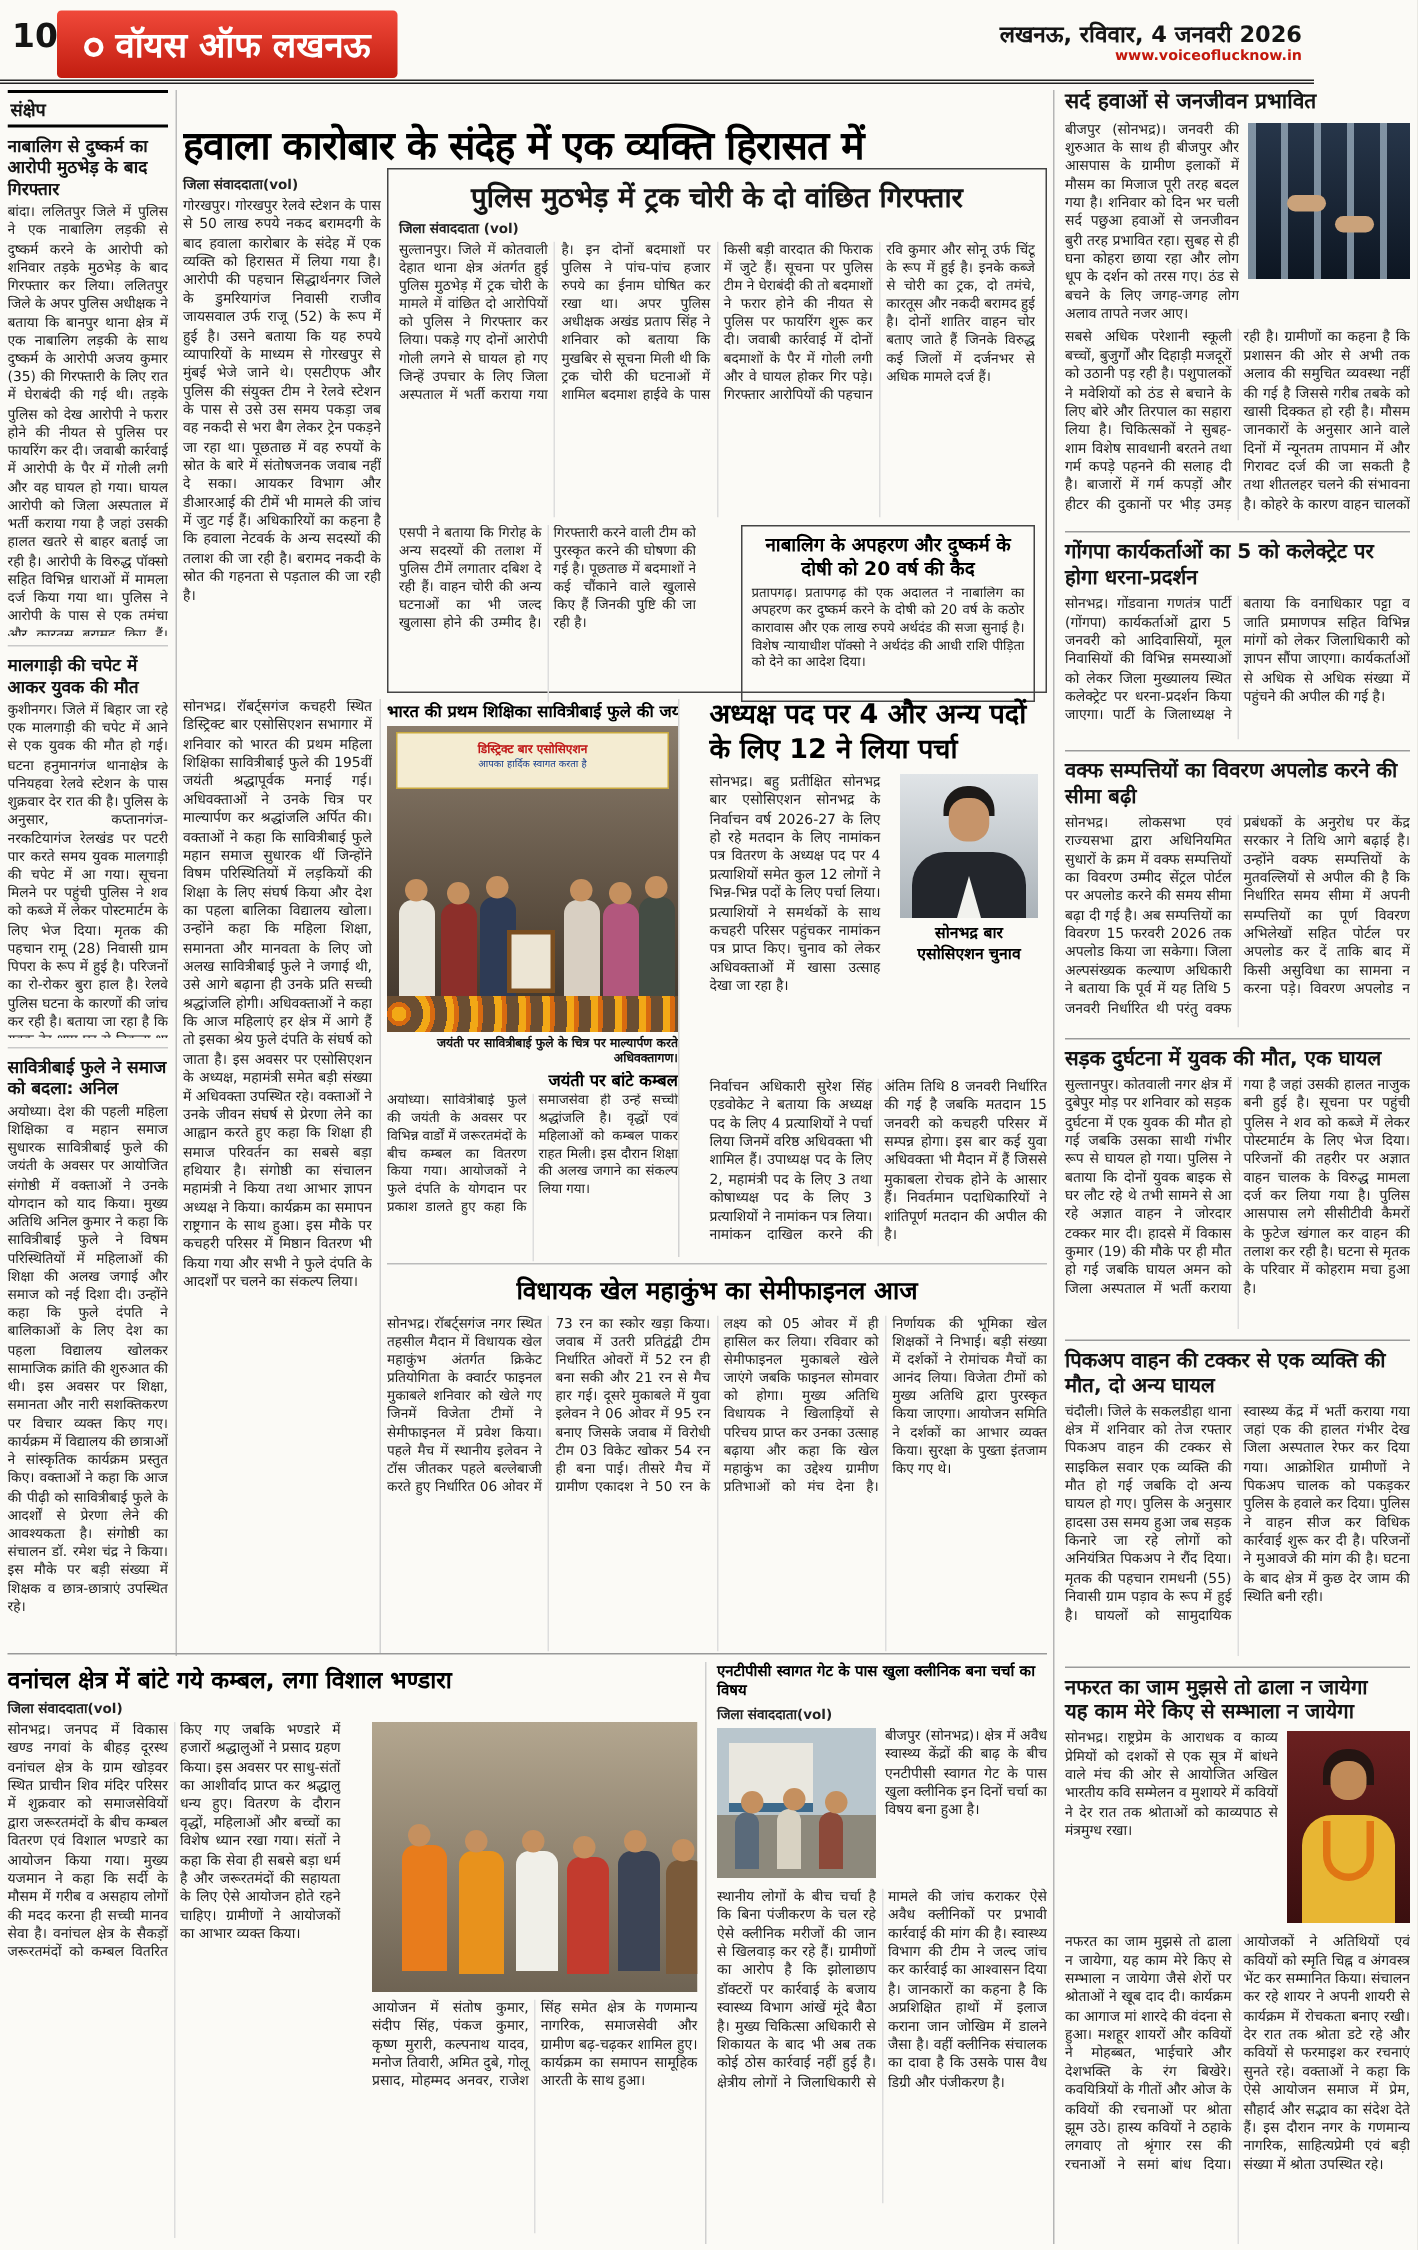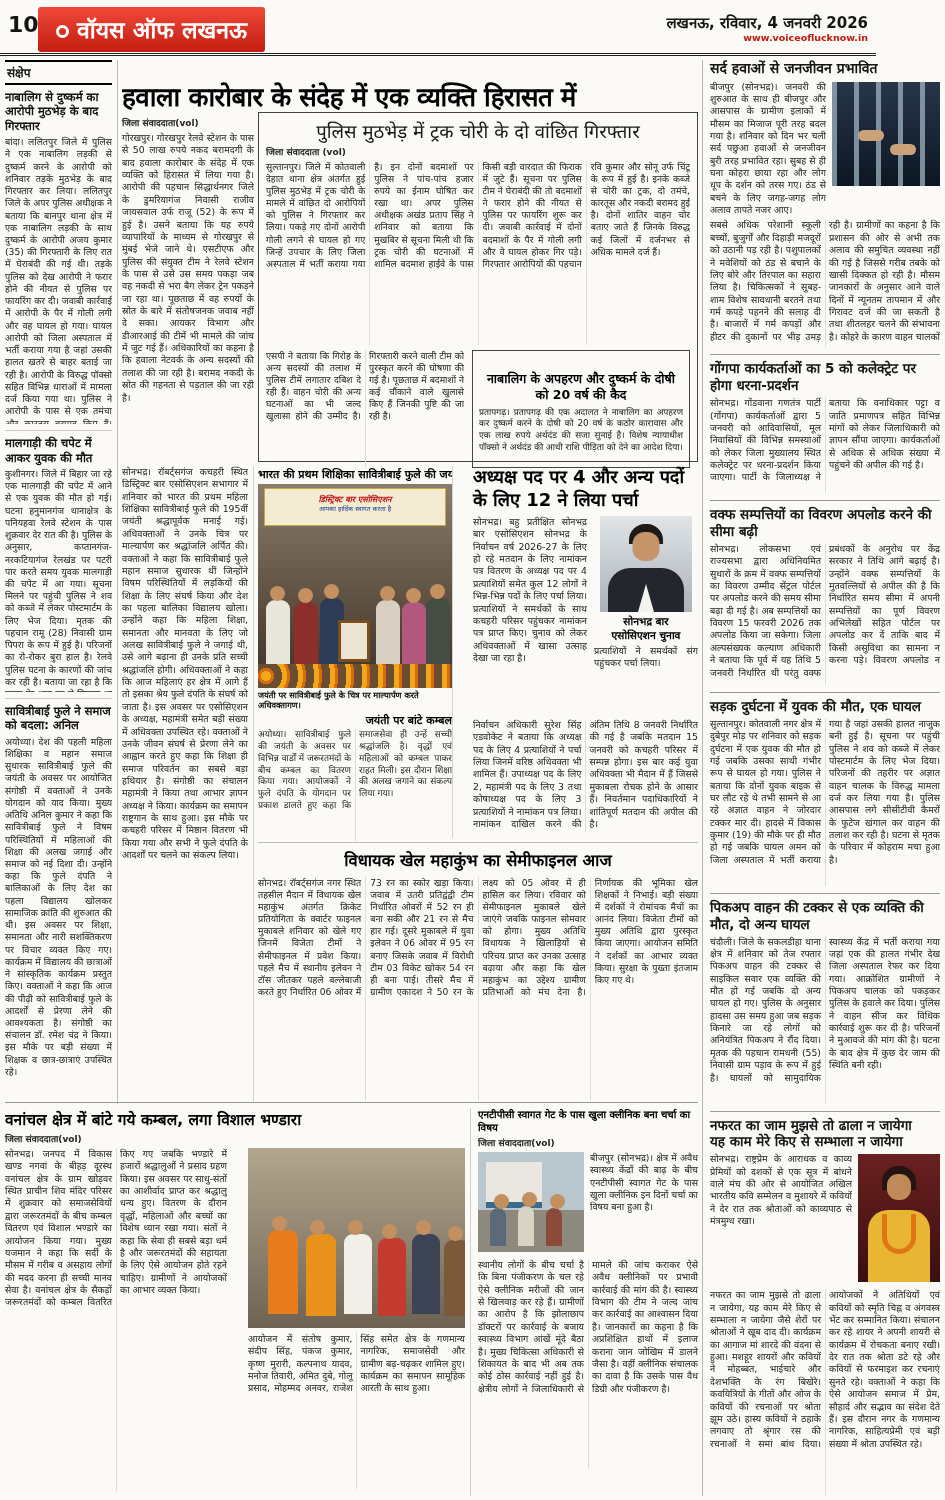--- a/index.html
+++ b/index.html
@@ -25,47 +25,47 @@
   
   #leftcol { left:5px; top:60px; width:113px; height:1044px; border-right:1px solid #bdbdbd; padding-right:5px; overflow:hidden; }
   .brieflabel { border-top:2px solid #000; border-bottom:2px solid #000; font-size:12px; font-weight:bold; padding:2px 2px; margin-bottom:4px; }
   .briefhead { font-size:11.5px; line-height:1.25; font-weight:bold; margin:5px 0 3px; }
   
   .photo { position:relative; overflow:hidden; background:#999; }
   .person { position:absolute; width:24px; height:66px; border-radius:9px 9px 0 0; }
   .person::before { content:""; position:absolute; top:-14px; left:4px; width:15px; height:15px; border-radius:50%; background:#c5905f; }
   .ph-savitri { background:linear-gradient(180deg,#8a7c6b,#544739 70%,#3c332b); }
   .ph-savitri .banner { position:absolute; top:4px; left:6px; right:6px; height:38px; background:#f4ecd2; border:1px solid #c9a93e; text-align:center; padding-top:4px; }
-  .ph-savitri .b1 { color:#c01818; font-weight:bold; font-size:8px;font-style:italic; }
+  .ph-savitri .b1 { color:#c01818; font-weight:bold; font-size:8px; }
   .ph-savitri .b2 { color:#1a3e8c; font-size:6.5px; }
   .ph-savitri .flowers { position:absolute; left:0; right:0; bottom:0; height:24px;
       background:repeating-radial-gradient(circle at 8px 12px,#f2a816 0 5px,#d86a10 5px 8px,transparent 8px 16px),#6b4e32; }
   .ph-savitri .frame { position:absolute; width:32px; height:42px; background:#ece5d4; border:3px solid #7a4e20; left:80px; bottom:26px; }
   .ph-jail { background:linear-gradient(180deg,#27364a,#0d1622); }
   .ph-jail .bars { position:absolute; inset:0; background:repeating-linear-gradient(90deg,#9fb2c2 0 5px,transparent 5px 22px); opacity:.75; }
   .ph-jail .hand { position:absolute; width:26px; height:11px; background:#caa27a; border-radius:6px; }
   .ph-man { background:linear-gradient(180deg,#e0e4e7,#aab2b8); }
   .ph-man .hair { position:absolute; top:8px; left:50%; transform:translateX(-50%); width:34px; height:20px; border-radius:16px 16px 0 0; background:#1d1a18; }
   .ph-man .face { position:absolute; top:16px; left:50%; transform:translateX(-50%); width:27px; height:29px; border-radius:12px; background:#c6946a; }
   .ph-man .coat { position:absolute; bottom:0; left:50%; transform:translateX(-50%); width:76px; height:44px; border-radius:22px 22px 0 0; background:#23262c; }
   .ph-man .shirt { position:absolute; bottom:0; left:50%; transform:translateX(-50%); width:16px; height:28px; background:#f2f2ee; clip-path:polygon(50% 0,100% 100%,0 100%); }
   .ph-kambal { background:linear-gradient(180deg,#b3a globe,#b3a68f 0%,#6e6353 80%); background:linear-gradient(180deg,#b3a68f,#6e6353); }
   .ph-clinic { background:linear-gradient(180deg,#b9c6cd 58%,#8d897c 58%); }
   .ph-clinic .bld { position:absolute; top:10px; left:8px; width:56px; height:46px; background:#e9e7df; border-bottom:6px solid #3d6a8c; }
   .ph-woman { background:linear-gradient(180deg,#6a2020,#3a0f0f); }
   .ph-woman .hair { position:absolute; top:12px; left:50%; transform:translateX(-50%); width:34px; height:24px; border-radius:16px 16px 0 0; background:#241512; }
   .ph-woman .face { position:absolute; top:20px; left:50%; transform:translateX(-50%); width:24px; height:26px; border-radius:11px; background:#c08a58; }
   .ph-woman .body { position:absolute; bottom:0; left:50%; transform:translateX(-50%); width:62px; height:72px; border-radius:20px 20px 0 0; background:#e8b633; }
   .ph-woman .mala { position:absolute; bottom:28px; left:50%; transform:translateX(-50%); width:34px; height:40px; border:5px solid #e07614; border-top:none; border-radius:0 0 20px 20px; }
-  .cap { font-size:8.2px; font-weight:bold; color:#111; line-height:1.25; }
+  .cap { font-size:8.2px; font-weight:bold; color:#111; line-height:1.25;text-align:right; }
   
   #leadhead { left:122px; top:78px; width:576px; height:34px; font-size:26px; font-weight:bold; letter-spacing:-0.5px; white-space:nowrap; overflow:hidden; }
   #hawala { left:122px; top:114px; width:132px; height:346px; }
   #truckbox { left:258px; top:112px; width:440px; height:350px; border:1.5px solid #444; padding:5px 7px; }
-  #truckbox .th { text-align:center; font-size:18.5px; font-weight:normal; }
+  #truckbox .th { text-align:center; font-size:18.5px; font-weight:bold; }
   #savitricol { left:122px; top:466px; width:132px; height:636px; border-right:1px solid #d2d2d2; padding-right:5px; }
   #savitriblk { left:258px; top:466px; width:194px; height:372px; }
   #adhyaksh { left:452px; top:466px; width:246px; height:372px; border-left:1px solid #d2d2d2; padding-left:20px; }
   #khel { left:258px; top:842px; width:440px; height:258px; }
   #vananchal { left:5px; top:1108px; width:460px; height:388px; }
   #ntpc { left:470px; top:1108px; width:228px; height:388px; border-left:1px solid #cfcfcf; padding-left:7px; }
   #rightcol { left:702px; top:60px; width:238px; height:1436px; border-left:1px solid #b5b5b5; padding-left:7px; overflow:hidden; }
   .rart { border-top:1px solid #9a9a9a; margin-top:7px; padding-top:5px; }
   .rhead { font-size:13.5px; line-height:1.25; font-weight:bold; margin-bottom:3px; }
   .hrline { background:#999; height:1px; }
@@ -107,21 +107,21 @@
     <div class="byline">जिला संवाददाता(vol)</div>
     <div class="bt" style="height:326px;">गोरखपुर। गोरखपुर रेलवे स्टेशन के पास से 50 लाख रुपये नकद बरामदगी के बाद हवाला कारोबार के संदेह में एक व्यक्ति को हिरासत में लिया गया है। आरोपी की पहचान सिद्धार्थनगर जिले के डुमरियागंज निवासी राजीव जायसवाल उर्फ राजू (52) के रूप में हुई है। उसने बताया कि यह रुपये व्यापारियों के माध्यम से गोरखपुर से मुंबई भेजे जाने थे। एसटीएफ और पुलिस की संयुक्त टीम ने रेलवे स्टेशन के पास से उसे उस समय पकड़ा जब वह नकदी से भरा बैग लेकर ट्रेन पकड़ने जा रहा था। पूछताछ में वह रुपयों के स्रोत के बारे में संतोषजनक जवाब नहीं दे सका। आयकर विभाग और डीआरआई की टीमें भी मामले की जांच में जुट गई हैं। अधिकारियों का कहना है कि हवाला नेटवर्क के अन्य सदस्यों की तलाश की जा रही है। बरामद नकदी के स्रोत की गहनता से पड़ताल की जा रही है।</div>
   </div>
 
   <div class="abs" id="truckbox">
     <div class="th">पुलिस मुठभेड़ में ट्रक चोरी के दो वांछित गिरफ्तार</div>
     <div class="byline">जिला संवाददाता (vol)</div>
     <div class="bt cols4" style="height:184px;font-size:9.1px;">सुल्तानपुर। जिले में कोतवाली देहात थाना क्षेत्र अंतर्गत हुई पुलिस मुठभेड़ में ट्रक चोरी के मामले में वांछित दो आरोपियों को पुलिस ने गिरफ्तार कर लिया। पकड़े गए दोनों आरोपी गोली लगने से घायल हो गए जिन्हें उपचार के लिए जिला अस्पताल में भर्ती कराया गया है। इन दोनों बदमाशों पर पुलिस ने पांच-पांच हजार रुपये का ईनाम घोषित कर रखा था। अपर पुलिस अधीक्षक अखंड प्रताप सिंह ने शनिवार को बताया कि मुखबिर से सूचना मिली थी कि ट्रक चोरी की घटनाओं में शामिल बदमाश हाईवे के पास किसी बड़ी वारदात की फिराक में जुटे हैं। सूचना पर पुलिस टीम ने घेराबंदी की तो बदमाशों ने फरार होने की नीयत से पुलिस पर फायरिंग शुरू कर दी। जवाबी कार्रवाई में दोनों बदमाशों के पैर में गोली लगी और वे घायल होकर गिर पड़े। गिरफ्तार आरोपियों की पहचान रवि कुमार और सोनू उर्फ चिंटू के रूप में हुई है। इनके कब्जे से चोरी का ट्रक, दो तमंचे, कारतूस और नकदी बरामद हुई है। दोनों शातिर वाहन चोर बताए जाते हैं जिनके विरुद्ध कई जिलों में दर्जनभर से अधिक मामले दर्ज हैं।</div>
     <div style="display:flex;gap:8px;margin-top:5px;height:118px;">
       <div class="bt cols2" style="width:198px;height:118px;font-size:9.1px;">एसपी ने बताया कि गिरोह के अन्य सदस्यों की तलाश में पुलिस टीमें लगातार दबिश दे रही हैं। वाहन चोरी की अन्य घटनाओं का भी जल्द खुलासा होने की उम्मीद है। गिरफ्तारी करने वाली टीम को पुरस्कृत करने की घोषणा की गई है। पूछताछ में बदमाशों ने कई चौंकाने वाले खुलासे किए हैं जिनकी पुष्टि की जा रही है।</div>
-      <div style="flex:1;border:1.5px solid #444;padding:20px 6px;overflow:hidden;">
+      <div style="flex:1;border:1.5px solid #444;padding:4px 6px;overflow:hidden;margin-left:22px;">
         <div class="hd" style="font-size:12.5px;text-align:center;line-height:1.3;">नाबालिग के अपहरण और दुष्कर्म के दोषी को 20 वर्ष की कैद</div>
         <div class="bt" style="height:58px;font-size:8.8px;margin-top:3px;">प्रतापगढ़। प्रतापगढ़ की एक अदालत ने नाबालिग का अपहरण कर दुष्कर्म करने के दोषी को 20 वर्ष के कठोर कारावास और एक लाख रुपये अर्थदंड की सजा सुनाई है। विशेष न्यायाधीश पॉक्सो ने अर्थदंड की आधी राशि पीड़िता को देने का आदेश दिया।</div>
       </div>
     </div>
   </div>
 
   <div class="abs" id="savitricol">
     <div class="bt" style="height:630px;">सोनभद्र। रॉबर्ट्सगंज कचहरी स्थित डिस्ट्रिक्ट बार एसोसिएशन सभागार में शनिवार को भारत की प्रथम महिला शिक्षिका सावित्रीबाई फुले की 195वीं जयंती श्रद्धापूर्वक मनाई गई। अधिवक्ताओं ने उनके चित्र पर माल्यार्पण कर श्रद्धांजलि अर्पित की। वक्ताओं ने कहा कि सावित्रीबाई फुले महान समाज सुधारक थीं जिन्होंने विषम परिस्थितियों में लड़कियों की शिक्षा के लिए संघर्ष किया और देश का पहला बालिका विद्यालय खोला। उन्होंने कहा कि महिला शिक्षा, समानता और मानवता के लिए जो अलख सावित्रीबाई फुले ने जगाई थी, उसे आगे बढ़ाना ही उनके प्रति सच्ची श्रद्धांजलि होगी। अधिवक्ताओं ने कहा कि आज महिलाएं हर क्षेत्र में आगे हैं तो इसका श्रेय फुले दंपति के संघर्ष को जाता है। इस अवसर पर एसोसिएशन के अध्यक्ष, महामंत्री समेत बड़ी संख्या में अधिवक्ता उपस्थित रहे। वक्ताओं ने उनके जीवन संघर्ष से प्रेरणा लेने का आह्वान करते हुए कहा कि शिक्षा ही समाज परिवर्तन का सबसे बड़ा हथियार है। संगोष्ठी का संचालन महामंत्री ने किया तथा आभार ज्ञापन अध्यक्ष ने किया। कार्यक्रम का समापन राष्ट्रगान के साथ हुआ। इस मौके पर कचहरी परिसर में मिष्ठान वितरण भी किया गया और सभी ने फुले दंपति के आदर्शों पर चलने का संकल्प लिया।</div>
   </div>
 
@@ -152,21 +152,20 @@
       <div class="bt" style="width:114px;height:198px;">सोनभद्र। बहु प्रतीक्षित सोनभद्र बार एसोसिएशन सोनभद्र के निर्वाचन वर्ष 2026-27 के लिए हो रहे मतदान के लिए नामांकन पत्र वितरण के अध्यक्ष पद पर 4 प्रत्याशियों समेत कुल 12 लोगों ने भिन्न-भिन्न पदों के लिए पर्चा लिया। प्रत्याशियों ने समर्थकों के साथ कचहरी परिसर पहुंचकर नामांकन पत्र प्राप्त किए। चुनाव को लेकर अधिवक्ताओं में खासा उत्साह देखा जा रहा है।</div>
       <div style="flex:1;overflow:hidden;">
         <div class="photo ph-man" style="width:92px;height:96px;margin:0 auto;">
           <div class="hair"></div>
             <div class="face"></div>
             <div class="coat"></div>
             <div class="shirt"></div>
         </div>
         <div class="hd" style="font-size:10.5px;text-align:center;margin-top:2px;">सोनभद्र बार</div>
         <div class="hd" style="font-size:10.5px;text-align:center;">एसोसिएशन चुनाव</div>
-        <div class="bt" style="height:52px;margin-top:3px;">प्रत्याशियों ने समर्थकों संग पहुंचकर पर्चा लिया।</div>
       </div>
     </div>
     <div class="bt cols2" style="height:112px;margin-top:5px;">निर्वाचन अधिकारी सुरेश सिंह एडवोकेट ने बताया कि अध्यक्ष पद के लिए 4 प्रत्याशियों ने पर्चा लिया जिनमें वरिष्ठ अधिवक्ता भी शामिल हैं। उपाध्यक्ष पद के लिए 2, महामंत्री पद के लिए 3 तथा कोषाध्यक्ष पद के लिए 3 प्रत्याशियों ने नामांकन पत्र लिया। नामांकन दाखिल करने की अंतिम तिथि 8 जनवरी निर्धारित की गई है जबकि मतदान 15 जनवरी को कचहरी परिसर में सम्पन्न होगा। इस बार कई युवा अधिवक्ता भी मैदान में हैं जिससे मुकाबला रोचक होने के आसार हैं। निवर्तमान पदाधिकारियों ने शांतिपूर्ण मतदान की अपील की है।</div>
   </div>
 
   <div class="abs" id="khel">
     <div class="hd" style="font-size:16.5px;text-align:center;border-top:1px solid #bbb;padding-top:5px;">विधायक खेल महाकुंभ का सेमीफाइनल आज</div>
     <div class="bt cols4" style="height:224px;margin-top:6px;font-size:9.1px;">सोनभद्र। रॉबर्ट्सगंज नगर स्थित तहसील मैदान में विधायक खेल महाकुंभ अंतर्गत क्रिकेट प्रतियोगिता के क्वार्टर फाइनल मुकाबले शनिवार को खेले गए जिनमें विजेता टीमों ने सेमीफाइनल में प्रवेश किया। पहले मैच में स्थानीय इलेवन ने टॉस जीतकर पहले बल्लेबाजी करते हुए निर्धारित 06 ओवर में 73 रन का स्कोर खड़ा किया। जवाब में उतरी प्रतिद्वंद्वी टीम निर्धारित ओवरों में 52 रन ही बना सकी और 21 रन से मैच हार गई। दूसरे मुकाबले में युवा इलेवन ने 06 ओवर में 95 रन बनाए जिसके जवाब में विरोधी टीम 03 विकेट खोकर 54 रन ही बना पाई। तीसरे मैच में ग्रामीण एकादश ने 50 रन के लक्ष्य को 05 ओवर में ही हासिल कर लिया। रविवार को सेमीफाइनल मुकाबले खेले जाएंगे जबकि फाइनल सोमवार को होगा। मुख्य अतिथि विधायक ने खिलाड़ियों से परिचय प्राप्त कर उनका उत्साह बढ़ाया और कहा कि खेल महाकुंभ का उद्देश्य ग्रामीण प्रतिभाओं को मंच देना है। निर्णायक की भूमिका खेल शिक्षकों ने निभाई। बड़ी संख्या में दर्शकों ने रोमांचक मैचों का आनंद लिया। विजेता टीमों को मुख्य अतिथि द्वारा पुरस्कृत किया जाएगा। आयोजन समिति ने दर्शकों का आभार व्यक्त किया। सुरक्षा के पुख्ता इंतजाम किए गए थे।</div>
   </div>
 

